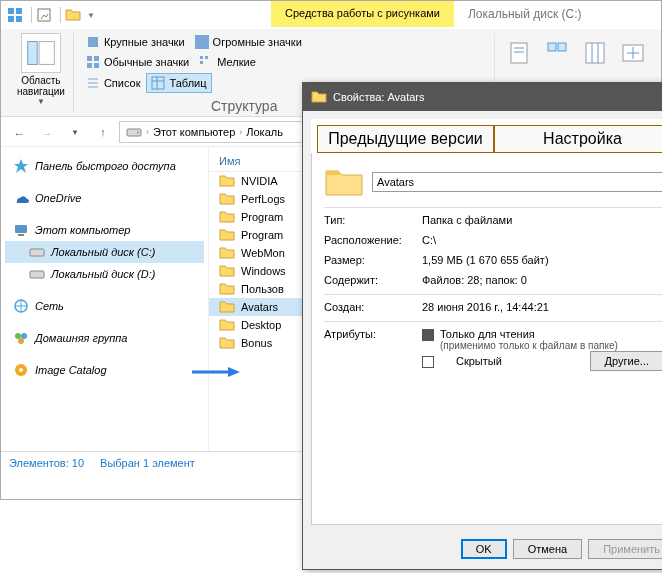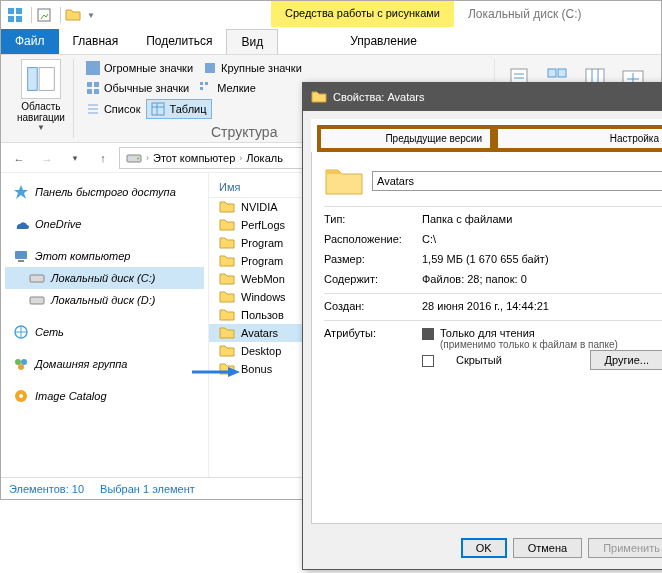--- a/index.html
+++ b/index.html
@@ -51,21 +51,21 @@
 .folder-icon { width: 16px; height: 14px; }
 
 .statusbar { height: 22px; border-top: 1px solid #ddd; display: flex; align-items: center; padding: 0 8px; gap: 16px; font-size: 11px; color: #1979ca; }
 
 
 .props { position: absolute; top: 82px; left: 302px; width: 384px; height: 488px; background: #f0f0f0; border: 1px solid #555; box-shadow: 2px 2px 8px rgba(0,0,0,0.3); }
 .props-title { height: 28px; background: #555; color: #fff; display: flex; align-items: center; padding: 0 8px; font-size: 12px; }
 .props-title .close { margin-left: auto; font-size: 14px; cursor: default; }
 .props-tabs { display: flex; flex-wrap: wrap; padding: 6px 6px 0 6px; background: #fff; margin: 8px; margin-bottom: 0; }
 .props-tab-row { display: flex; width: 100%; }
-.props-tab { flex: 1; text-align: right; padding: 4px 8px; font-size: 10px; border: 4px solid #a16207; background: #f9f9f9; cursor: default; }
+.props-tab { flex: 1; text-align: center; padding: 4px 8px; font-size: 16px; border: 1px solid #a16207; background: #f9f9f9; cursor: default; }
 .props-tab.active { background: #fff; border-bottom: 1px solid #fff; }
 .props-body { background: #fff; margin: 0 8px 8px 8px; padding: 12px; border: 1px solid #ccc; border-top: none; height: 372px; }
 .props-row { display: flex; align-items: center; margin-bottom: 8px; gap: 8px; }
 .props-row .lbl { width: 90px; font-size: 11px; }
 .props-row .val { font-size: 11px; }
 .props-input { flex: 1; border: 1px solid #999; padding: 3px 4px; font-size: 11px; }
 .props-hr { border: none; border-top: 1px solid #ddd; margin: 6px 0; }
 .props-big-icon { width: 40px; height: 34px; }
 .checkbox { width: 12px; height: 12px; border: 1px solid #555; flex-shrink: 0; margin-top: 1px; }
 .checkbox.filled { background: #555; }
@@ -99,54 +99,46 @@
     <svg class="tb-icon" viewBox="0 0 16 16">
         <path d="M1 3h5l2 2h7v8H1z" fill="#ffd76a" stroke="#caa53b"></path>
       </svg>
     <span style="font-size:8px;color:#777;margin-left:2px;">▼</span>
   </div>
   <div class="titlebar-tabs">
     <div class="context-tab">Средства работы с рисунками</div>
     <div class="location-label">Локальный диск (C:)</div>
   </div>
 
-  <div class="menubar">
-    <div class="menu-file">Файл</div>
-    <div class="menu-item">Главная</div>
-    <div class="menu-item">Поделиться</div>
-    <div class="menu-item active">Вид</div>
-    <div style="flex:0 0 48px"></div>
-    <div class="menu-manage">Управление</div>
-  </div>
 
   <div class="ribbon">
     <div class="ribbon-group">
       <div class="ribbon-big">
         <svg viewBox="0 0 40 40">
             <rect x="6" y="8" width="10" height="24" fill="#cde6f7" stroke="#5b9bd5"></rect>
             <rect x="18" y="8" width="16" height="24" fill="#fff" stroke="#aaa"></rect>
           </svg>
       </div>
       <div class="ribbon-label" style="white-space:pre-line">Область
 навигации</div>
       <span style="font-size:8px;color:#555;">▼</span>
     </div>
     <div class="ribbon-views">
       <div class="ribbon-row">
         <div class="view-btn">
             <svg class="view-icon" viewBox="0 0 14 14">
+              <rect x="2" y="2" width="10" height="10" fill="#7aa7d8"></rect>
+            </svg>
+            <span>Крупные значки</span>
+          </div>
+        <div class="view-btn">
+            <svg class="view-icon" viewBox="0 0 14 14">
               <rect width="14" height="14" fill="#7aa7d8"></rect>
             </svg>
             <span>Огромные значки</span>
-          </div>
-        <div class="view-btn">
-            <svg class="view-icon" viewBox="0 0 14 14">
-              <rect x="2" y="2" width="10" height="10" fill="#7aa7d8"></rect>
-            </svg>
-            <span>Крупные значки</span>
           </div>
       </div>
       <div class="ribbon-row">
         <div class="view-btn">
             <svg class="view-icon" viewBox="0 0 14 14">
               <rect x="1" y="1" width="5" height="5" fill="#7aa7d8"></rect>
               <rect x="8" y="1" width="5" height="5" fill="#7aa7d8"></rect>
               <rect x="1" y="8" width="5" height="5" fill="#7aa7d8"></rect>
               <rect x="8" y="8" width="5" height="5" fill="#7aa7d8"></rect>
             </svg>

